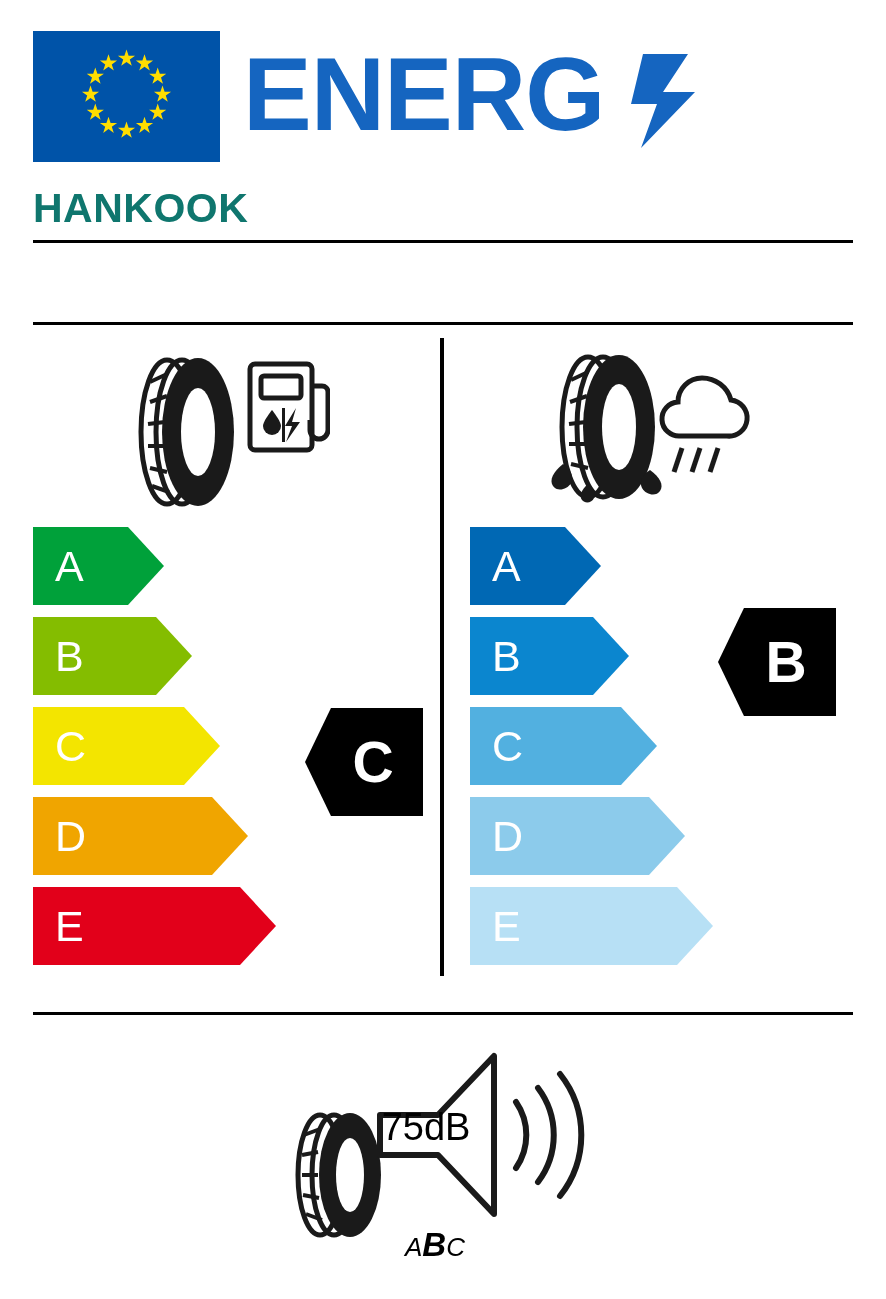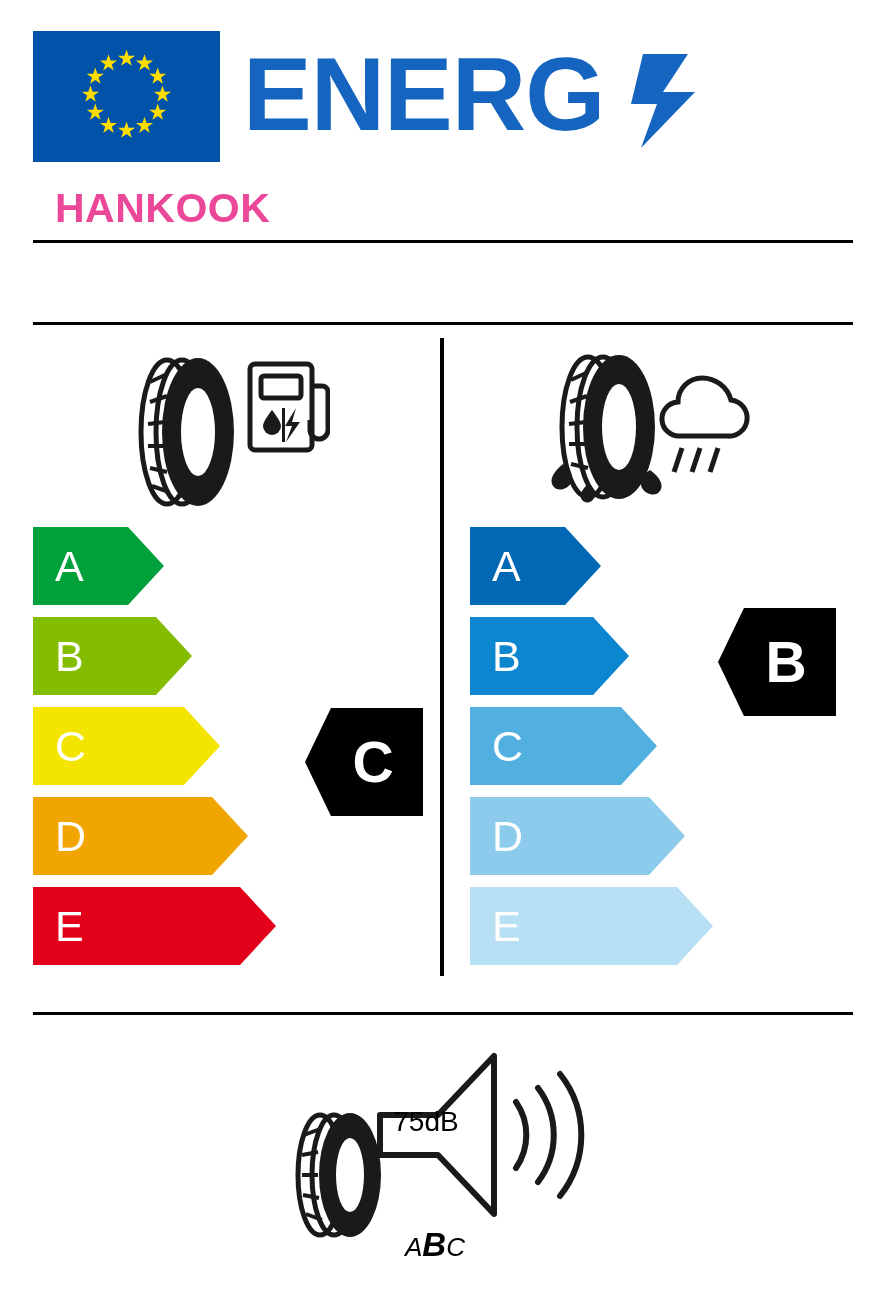--- a/index.html
+++ b/index.html
@@ -41,23 +41,22 @@
   .energ-wordmark svg { display: block; }
 
   
   .brand {
     position: absolute;
     left: 33px;
     top: 188px;
     font-size: 41px;
     font-weight: bold;
     letter-spacing: 0.5px;
-    color: #ec4899;
-    line-height: 1;
-    margin-left: 22px;
+    color: #0f766e;
+    line-height: 1;
   }
 
   .rule {
     position: absolute;
     background: #000;
   }
   .rule-brand  { left: 33px; top: 240px;  width: 820px; height: 3px; }
   .rule-top    { left: 33px; top: 322px;  width: 820px; height: 3px; }
   .rule-bottom { left: 33px; top: 1012px; width: 820px; height: 3px; }
   .divider-v   { left: 440px; top: 338px; width: 4px;  height: 638px; }
@@ -121,21 +120,21 @@
   .result-fuel { left: 305px; top: 708px; }
   .result-wet  { left: 718px; top: 608px; }
 
   
   .noise-db {
     position: absolute;
     left: 366px;
     top: 1108px;
     width: 120px;
     text-align: center;
-    font-size: 28px;
+    font-size: 38px;
     color: #000;
     line-height: 1;
   }
   .noise-classes {
     position: absolute;
     left: 405px;
     top: 1228px;
     font-size: 0;
     line-height: 1;
     font-style: italic;

